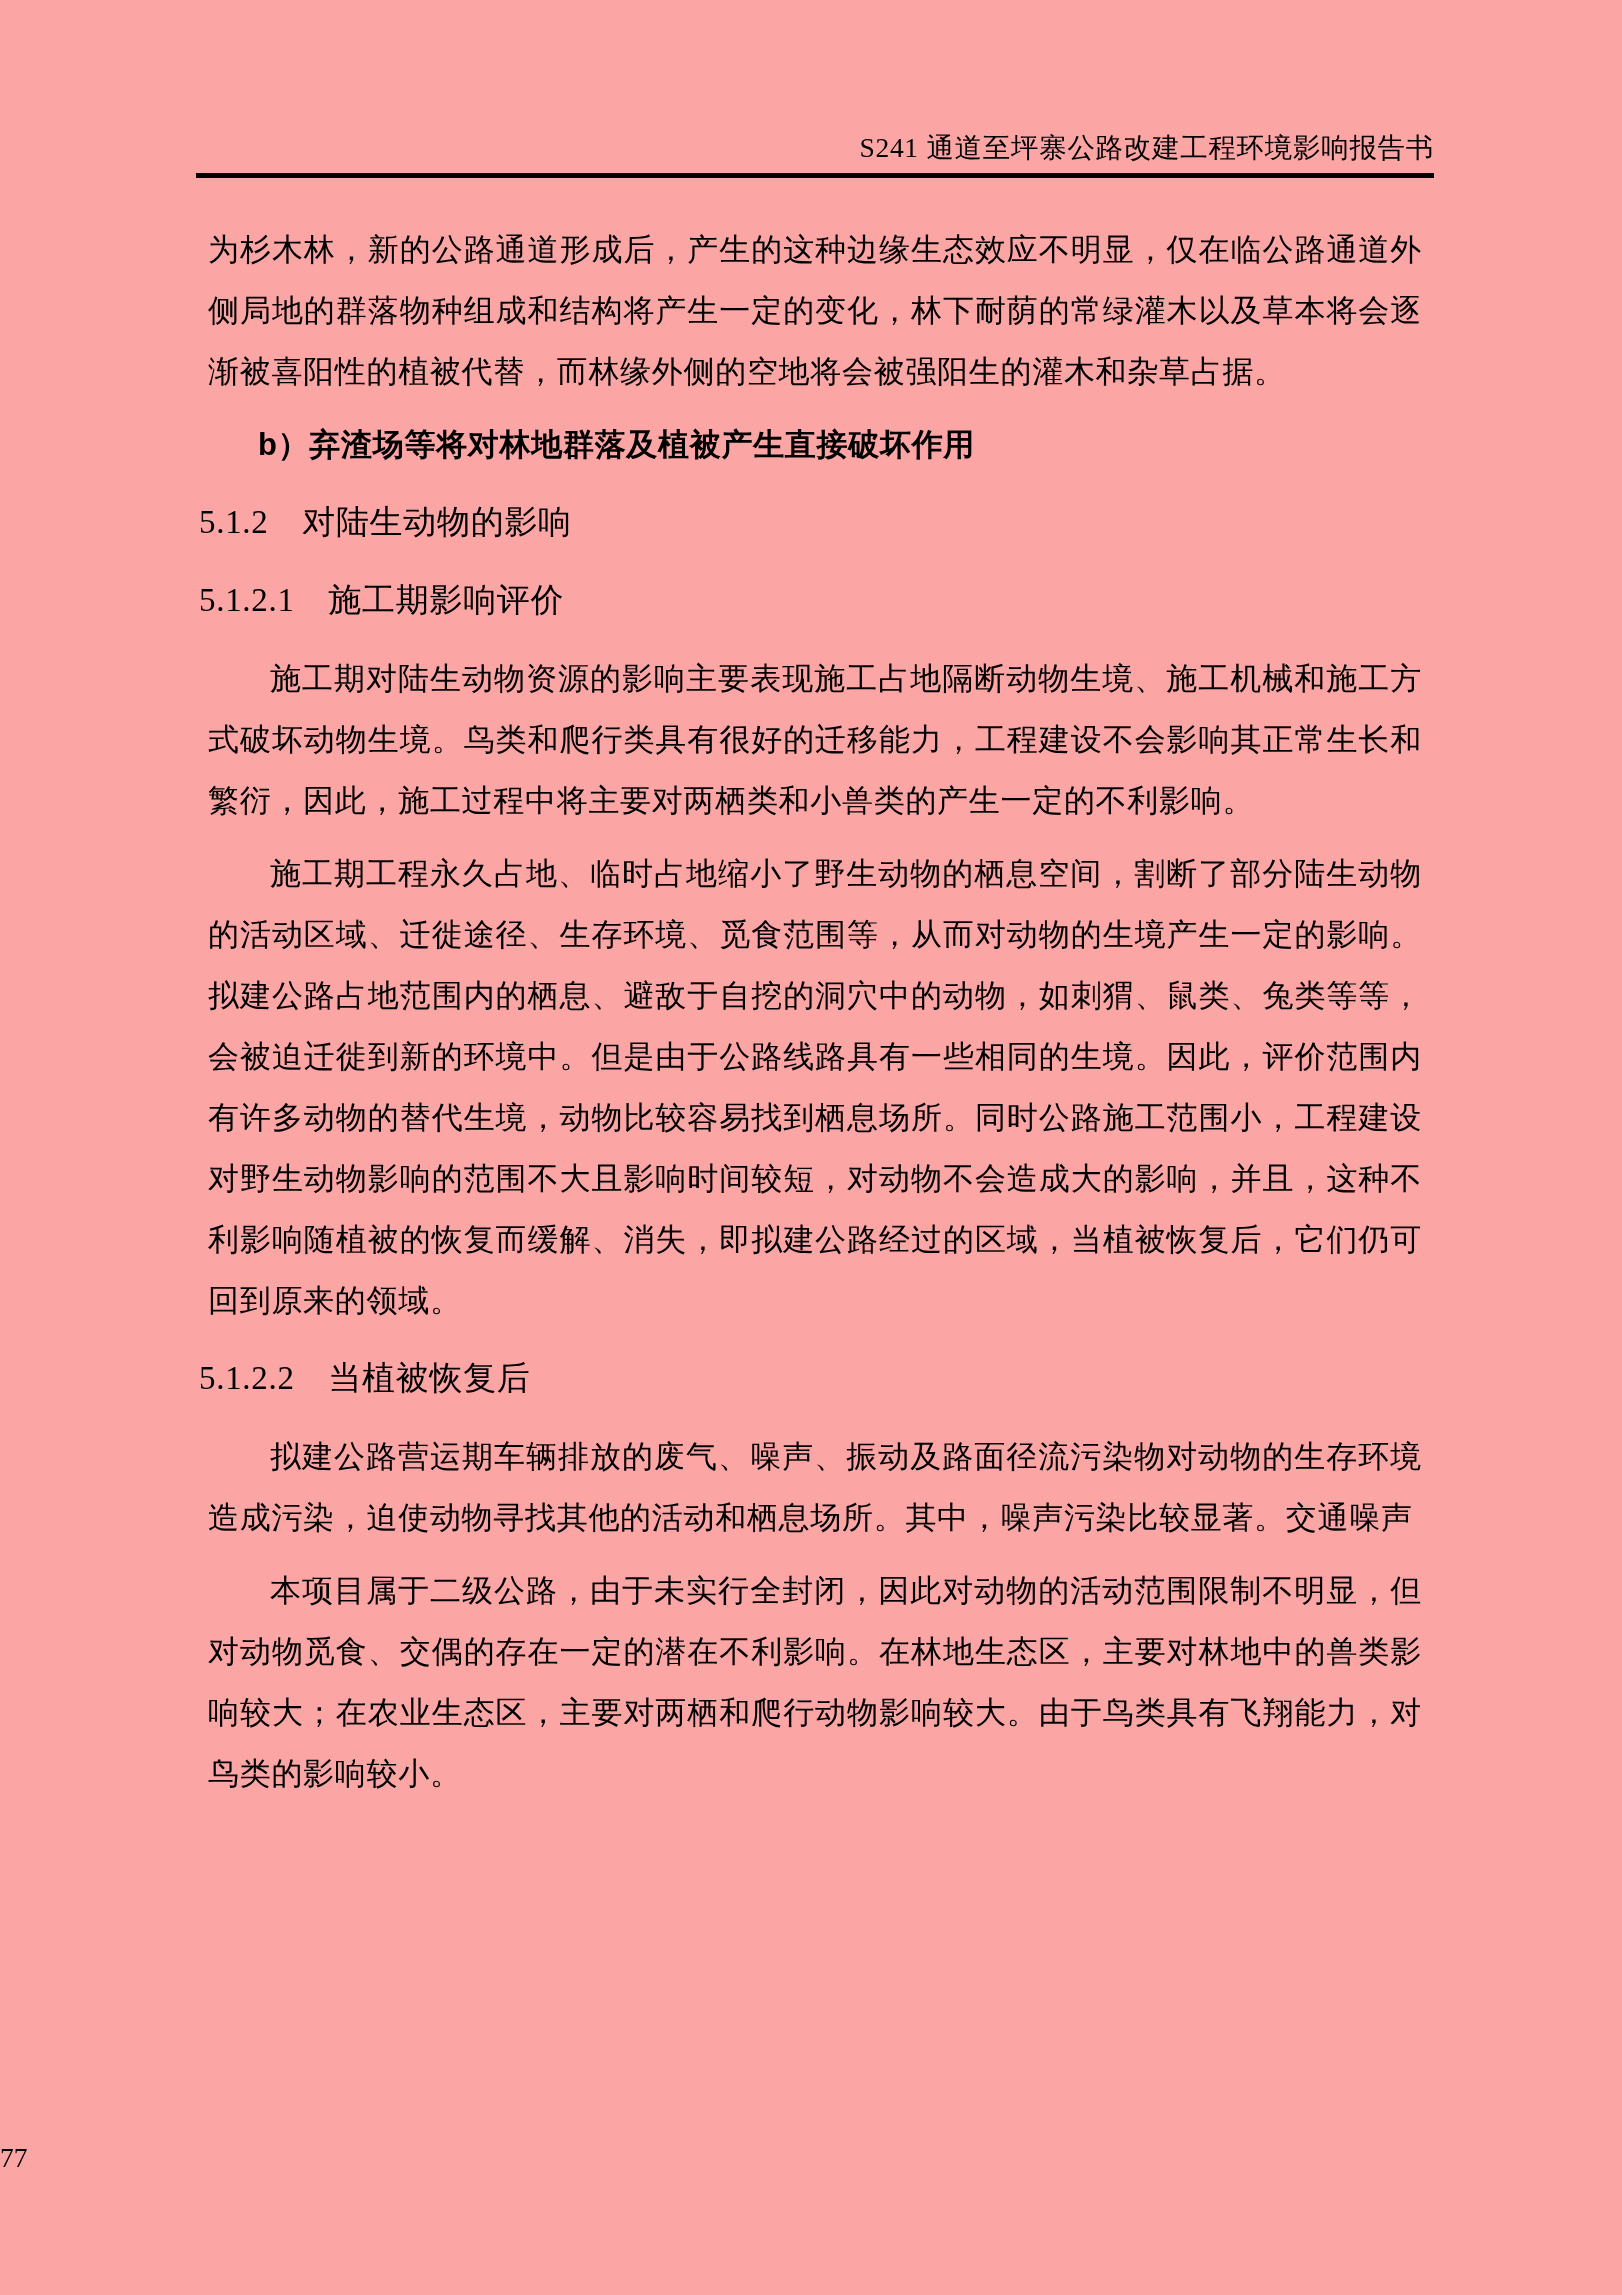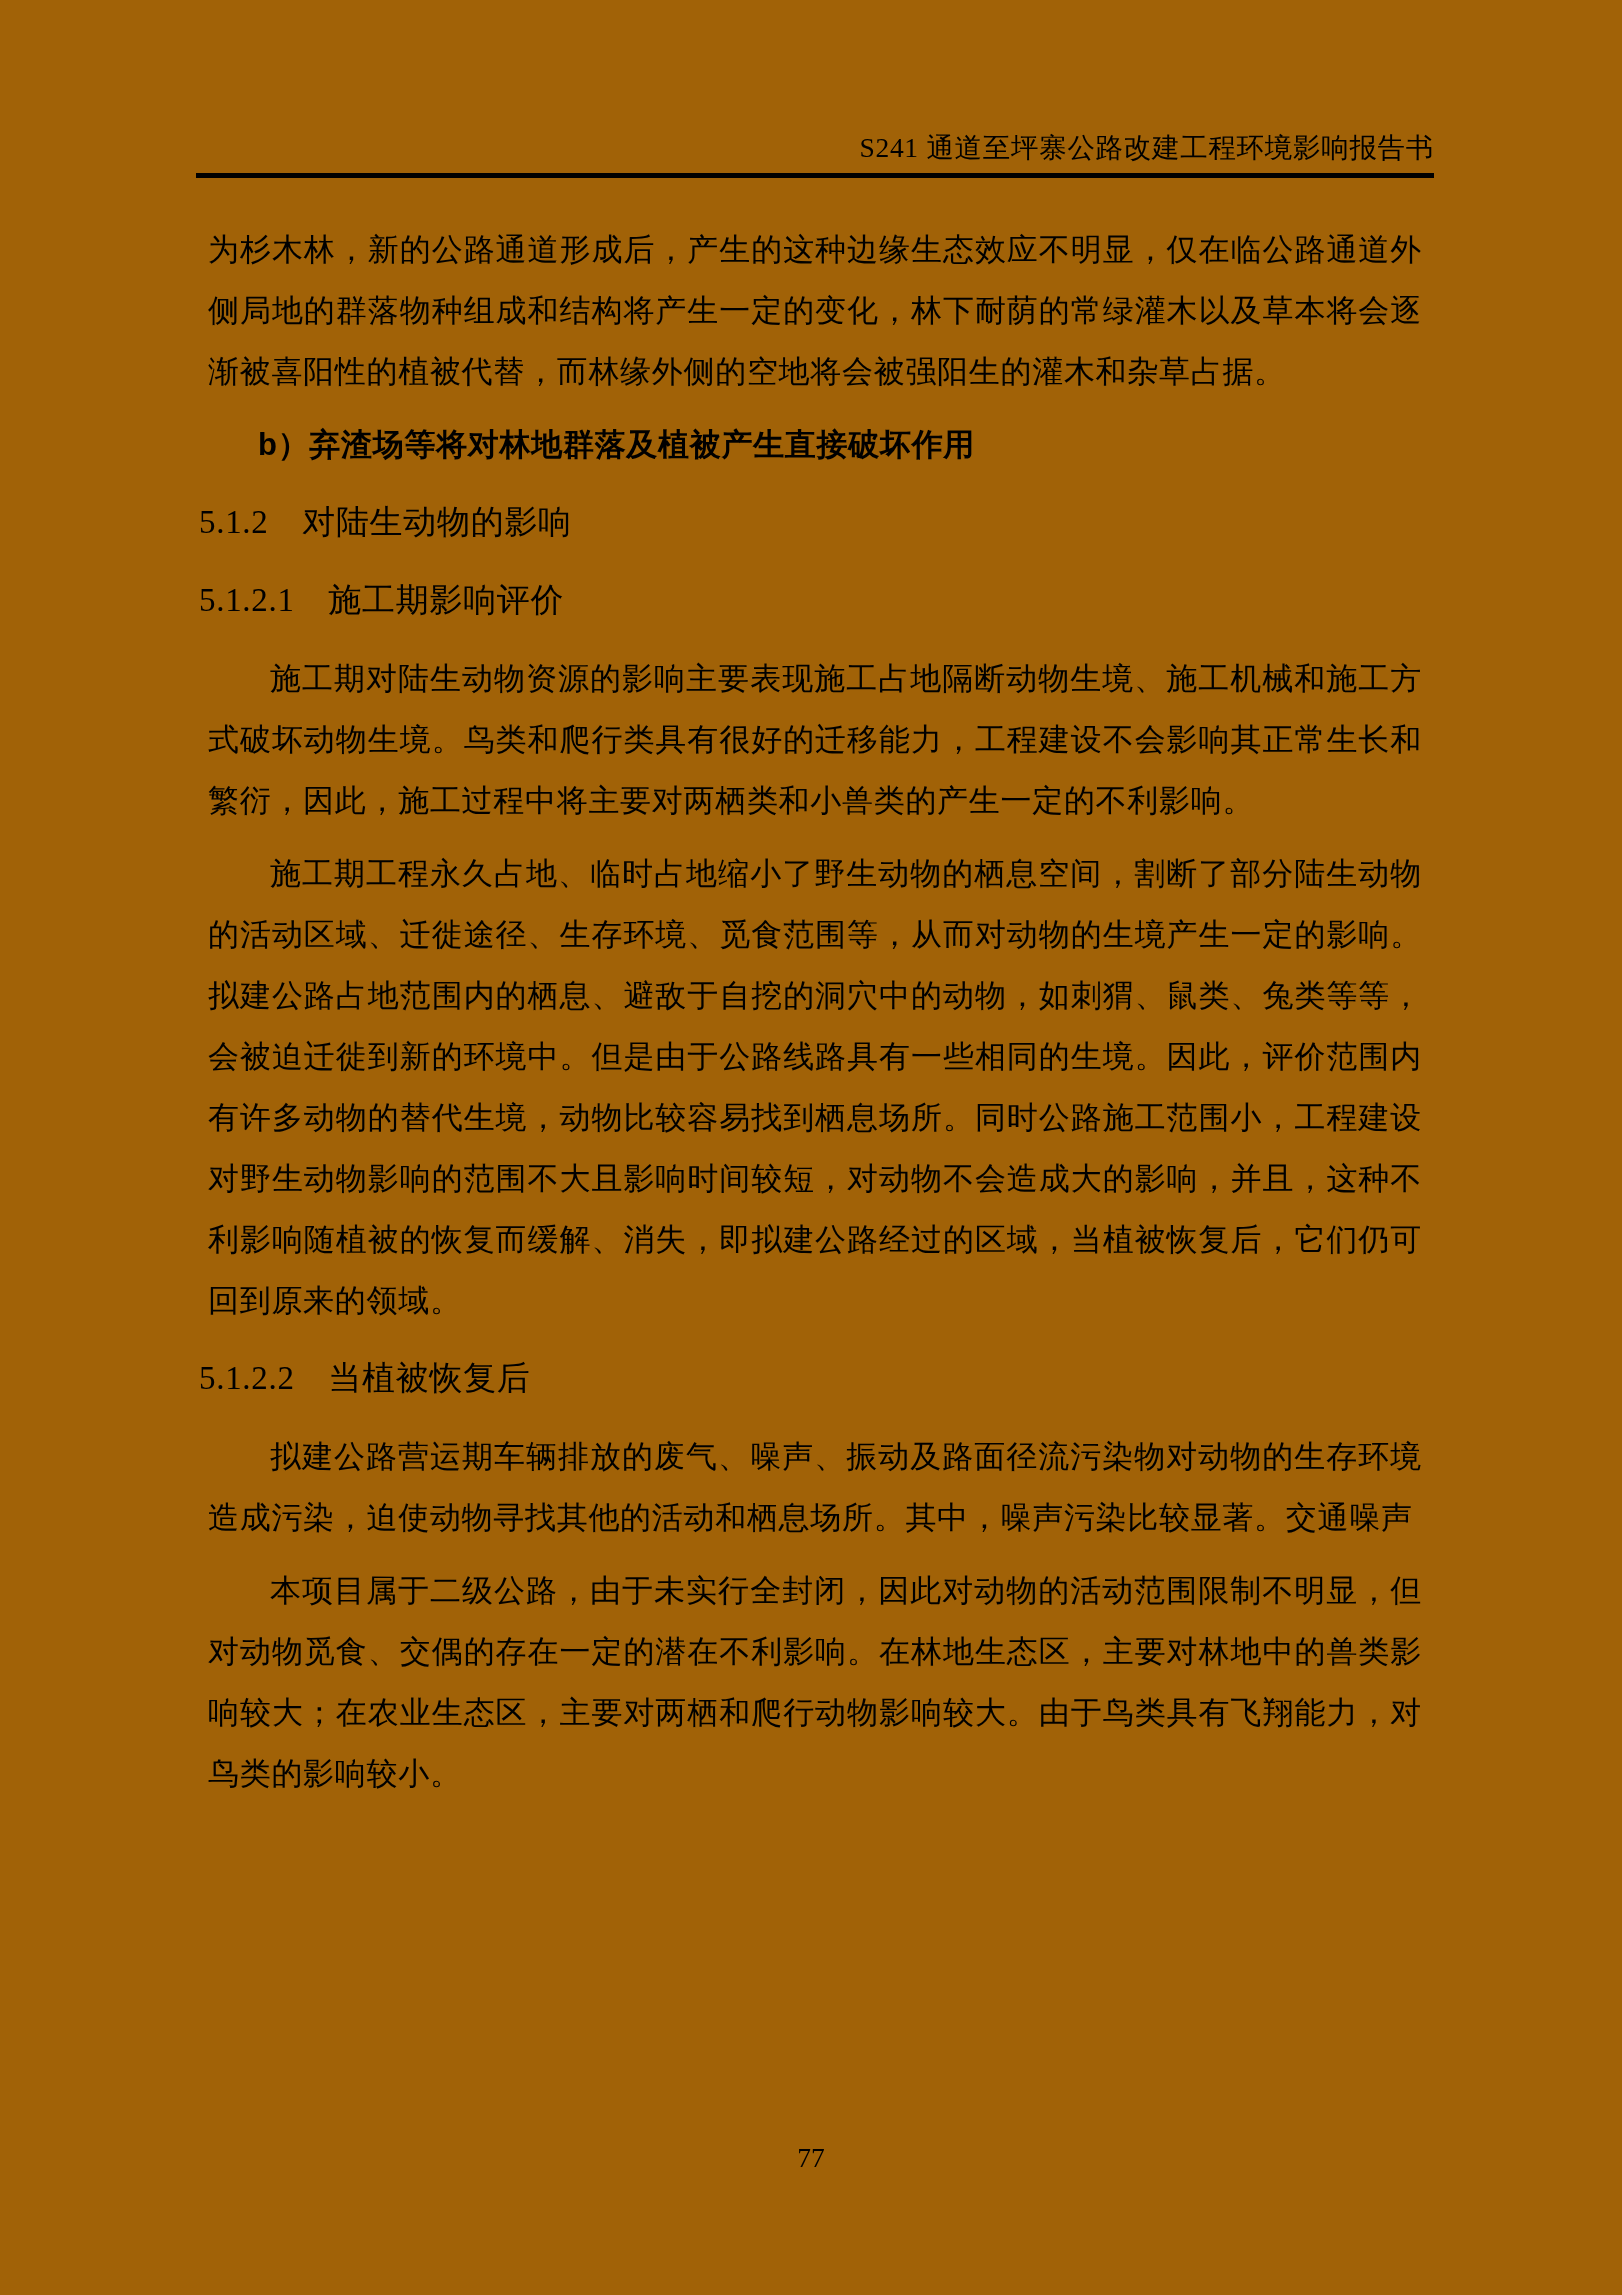--- a/index.html
+++ b/index.html
@@ -4,21 +4,21 @@
 <style>
   html, body {
     margin: 0;
     padding: 0;
     background: #ffffff;
   }
   .page {
     position: relative;
     width: 1622px;
     height: 2295px;
-    background: #a16207;
+    background: #fca5a5;
     color: #000000;
     font-family: "Liberation Serif", "DejaVu Serif", serif;
     overflow: hidden;
   }
   .page-header {
     position: absolute;
     left: 196px;
     right: 188px;
     top: 130px;
   }
@@ -67,21 +67,20 @@
     font-weight: 400;
     text-indent: 0;
     letter-spacing: 0.7px;
     text-align: left;
   }
   .page-number {
     position: absolute;
     left: 0;
     right: 0;
     top: 2141px;
-    text-align: center;
     font-size: 27.5px;
     line-height: 33px;
   }
 </style>
 </head>
 <body>
 
 <div class="page">
 
   <header class="page-header">

